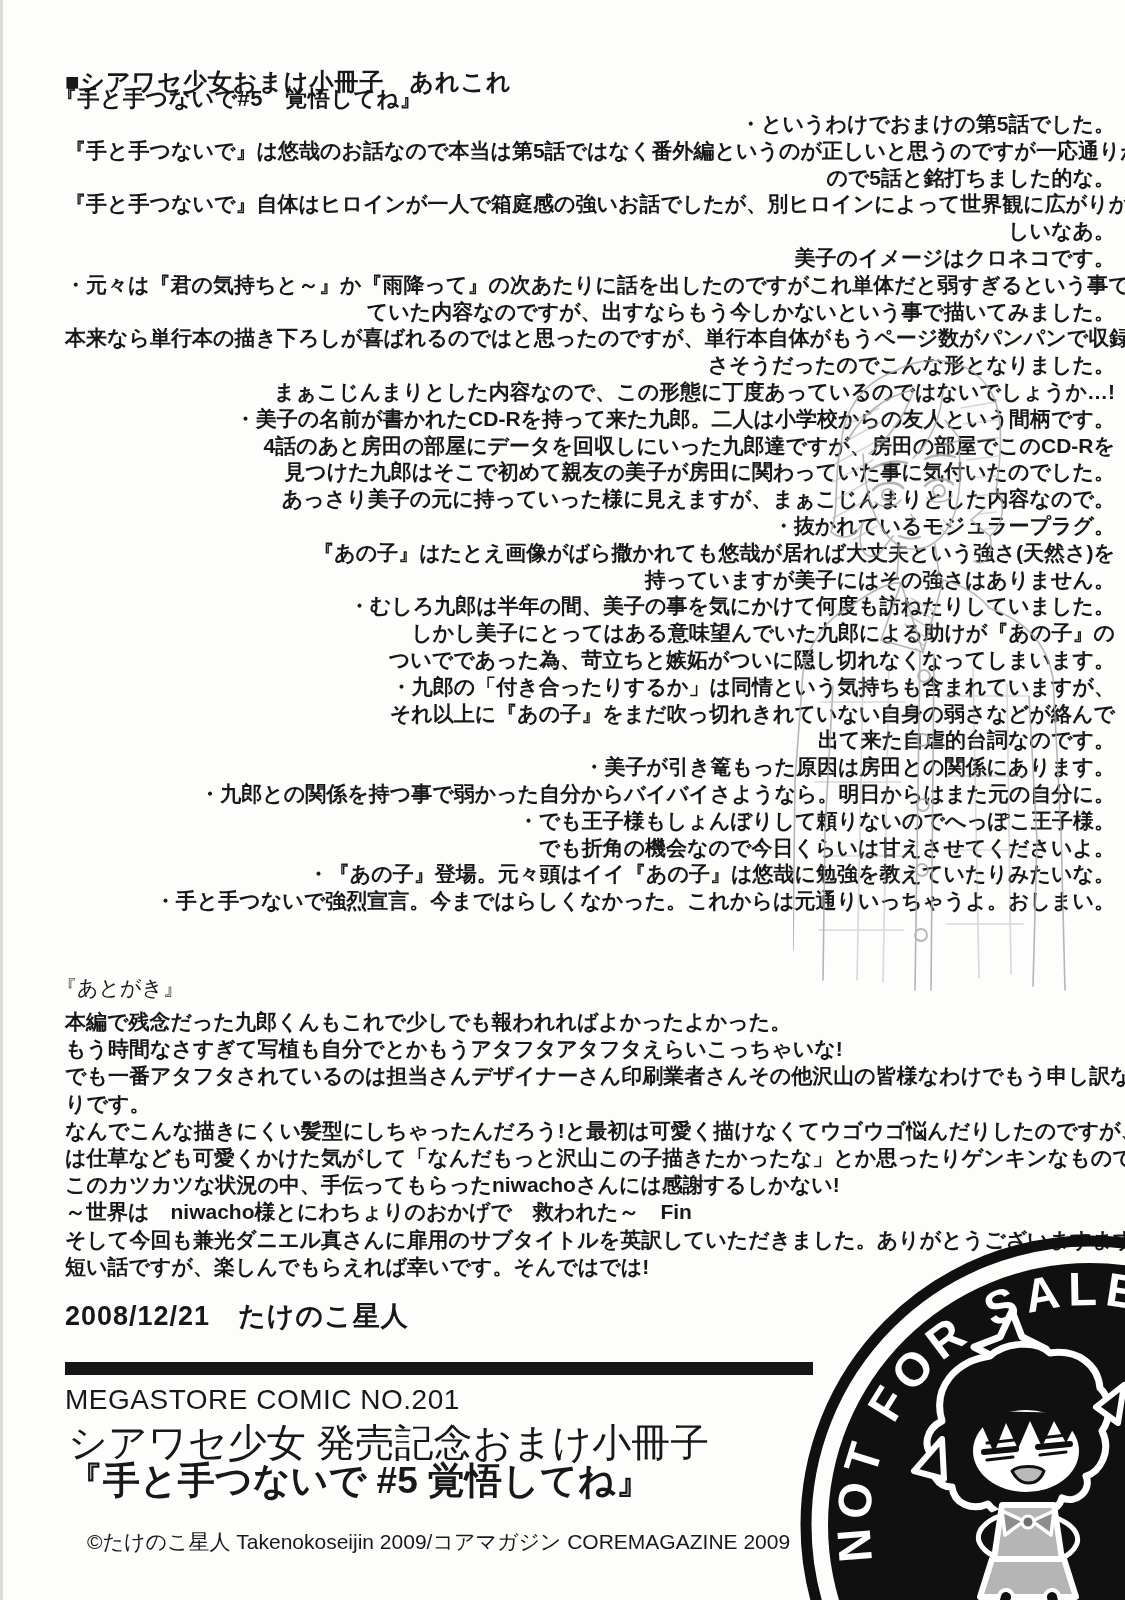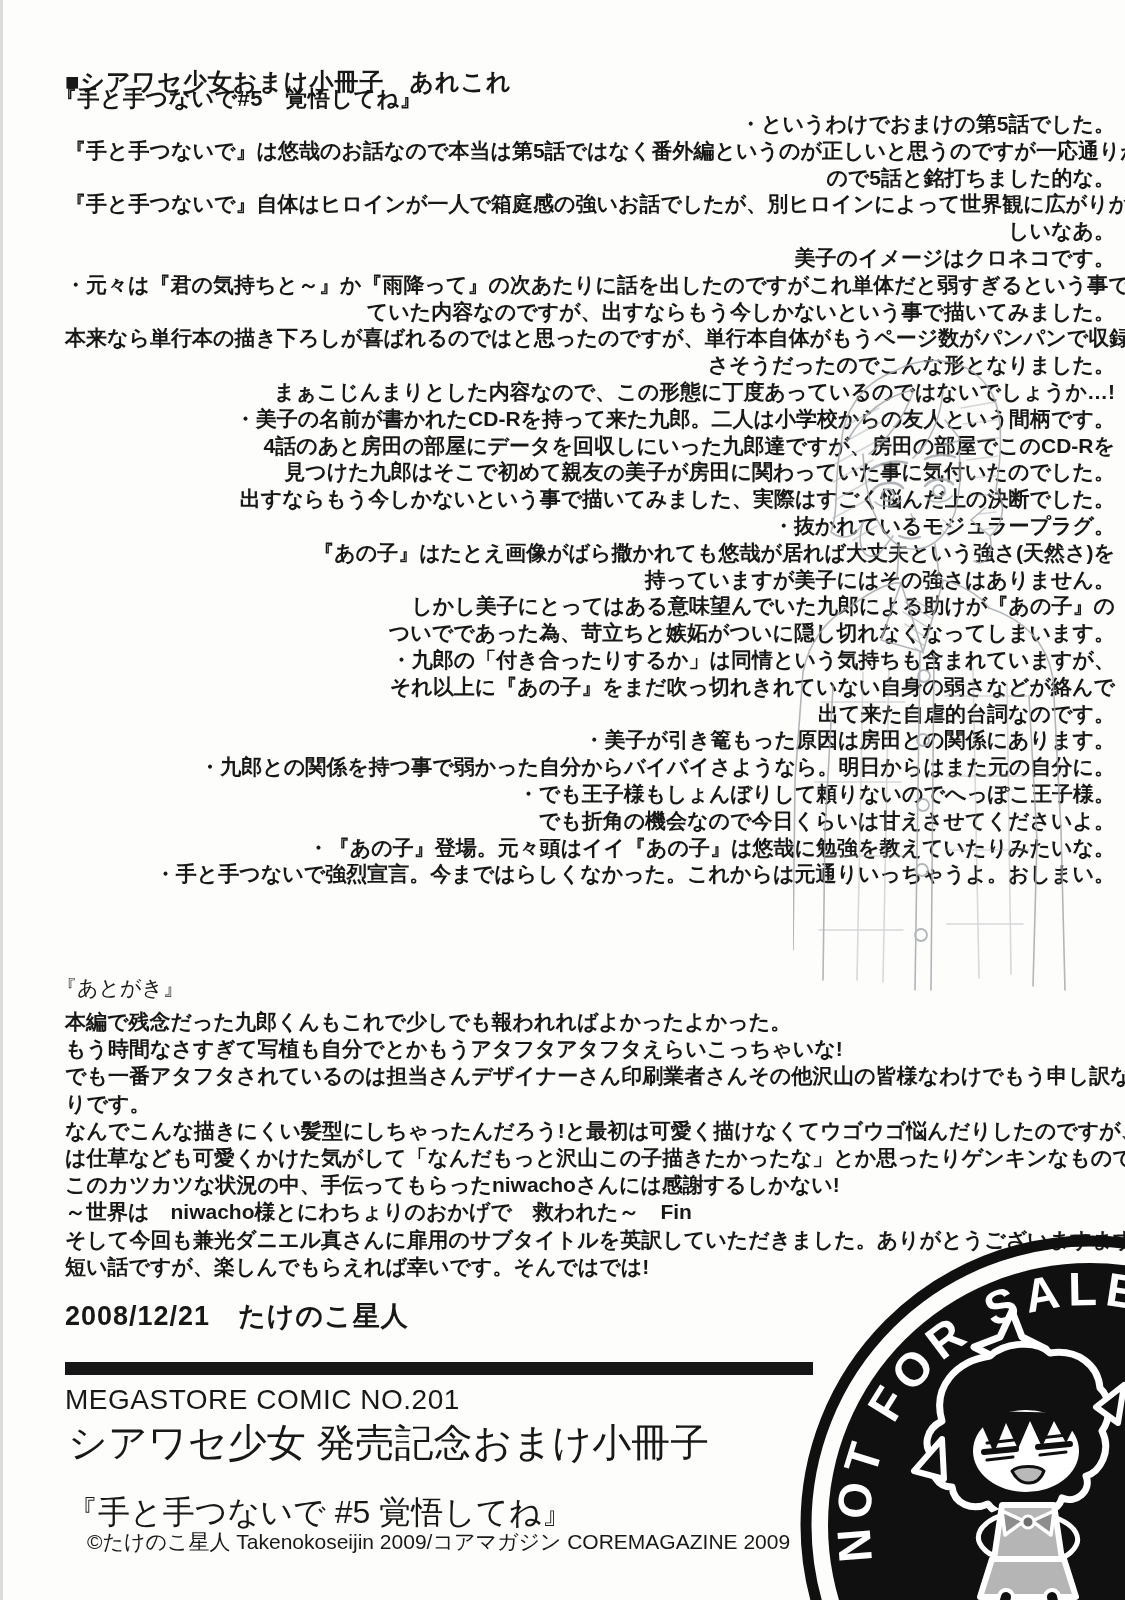--- a/index.html
+++ b/index.html
@@ -45,22 +45,22 @@
   }
   .f-series{
     position:absolute;left:65px;top:1384px;
     font-size:28px;font-weight:400;letter-spacing:.5px;white-space:nowrap;
   }
   .f-booklet{
     position:absolute;left:68px;top:1416px;
     font-size:39px;font-weight:500;white-space:nowrap;
   }
   .f-episode{
-    position:absolute;left:66px;top:1491px;
-    font-size:32px;font-weight:400;white-space:nowrap;
+    position:absolute;left:66px;top:1456px;
+    font-size:37px;font-weight:700;white-space:nowrap;
   }
   .f-copy{
     position:absolute;left:65px;top:1528px;
     font-size:21px;font-weight:400;white-space:nowrap;margin-left:22px;
   }
   .sketch{
     position:absolute;left:793px;top:350px;width:332px;height:642px;
   }
   .stamp{
     position:absolute;left:790px;top:1225px;width:600px;height:600px;
@@ -87,24 +87,25 @@
       <div class="line">しいなあ。</div>
       <div class="line">美子のイメージはクロネコです。</div>
       <div class="line">・元々は『君の気持ちと～』か『雨降って』の次あたりに話を出したのですがこれ単体だと弱すぎるという事でお蔵入りし</div>
       <div class="line">ていた内容なのですが、出すならもう今しかないという事で描いてみました。</div>
       <div class="line">本来なら単行本の描き下ろしが喜ばれるのではと思ったのですが、単行本自体がもうページ数がパンパンで収録出来な</div>
       <div class="line">さそうだったのでこんな形となりました。</div>
       <div class="line">まぁこじんまりとした内容なので、この形態に丁度あっているのではないでしょうか…!</div>
       <div class="line">・美子の名前が書かれたCD-Rを持って来た九郎。二人は小学校からの友人という間柄です。</div>
       <div class="line">4話のあと房田の部屋にデータを回収しにいった九郎達ですが、房田の部屋でこのCD-Rを</div>
       <div class="line">見つけた九郎はそこで初めて親友の美子が房田に関わっていた事に気付いたのでした。</div>
-      <div class="line">出すならもう今しかないという事で描いてみました、実際はすごく悩んだ上の決断でした。</div>
+      <div class="line">あっさり美子の元に持っていった様に見えますが、まぁこじんまりとした内容なので。</div>
       <div class="line">・抜かれているモジュラープラグ。</div>
       <div class="line">『あの子』はたとえ画像がばら撒かれても悠哉が居れば大丈夫という強さ(天然さ)を</div>
       <div class="line">持っていますが美子にはその強さはありません。</div>
+      <div class="line">・むしろ九郎は半年の間、美子の事を気にかけて何度も訪ねたりしていました。</div>
       <div class="line">しかし美子にとってはある意味望んでいた九郎による助けが『あの子』の</div>
       <div class="line">ついでであった為、苛立ちと嫉妬がついに隠し切れなくなってしまいます。</div>
       <div class="line">・九郎の「付き合ったりするか」は同情という気持ちも含まれていますが、</div>
       <div class="line">それ以上に『あの子』をまだ吹っ切れきれていない自身の弱さなどが絡んで</div>
       <div class="line">出て来た自虐的台詞なのです。</div>
       <div class="line">・美子が引き篭もった原因は房田との関係にあります。</div>
       <div class="line">・九郎との関係を持つ事で弱かった自分からバイバイさようなら。明日からはまた元の自分に。</div>
       <div class="line">・でも王子様もしょんぼりして頼りないのでへっぽこ王子様。</div>
       <div class="line">でも折角の機会なので今日くらいは甘えさせてくださいよ。</div>
       <div class="line">・『あの子』登場。元々頭はイイ『あの子』は悠哉に勉強を教えていたりみたいな。</div>

